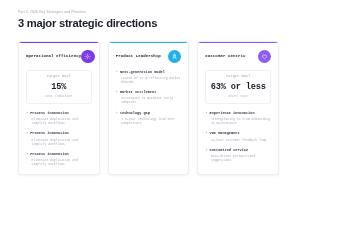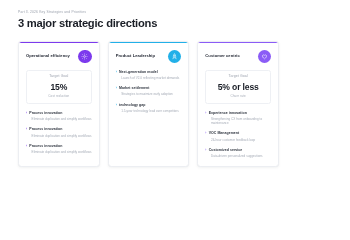--- a/index.html
+++ b/index.html
@@ -42,20 +42,21 @@
     line-height: 1;
     margin: 0 0 11px 0;
     white-space: nowrap;
   }
 
   
   .cards {
     display: flex;
     gap: 8px;
     align-items: stretch;
+    font-family: Liberation Mono, monospace;
   }
   .card {
     position: relative;
     width: 104px;
     background: #ffffff;
     border: 0.6px solid #eceef2;
     border-radius: 3.5px;
     box-shadow: 0 1px 3px rgba(24,28,40,0.055), 0 0 1px rgba(24,28,40,0.05);
     box-sizing: border-box;
     padding: 7px 7px 8px 7px;
@@ -252,21 +253,21 @@
       <div class="card-head">
         <div class="card-title">Customer centric</div>
         <div class="card-icon" style="background:#8b5cf6">
           <svg width="7" height="7" viewBox="0 0 24 24" fill="none" stroke="#ffffff" stroke-width="2" stroke-linejoin="round">
             <path d="M12 20s-7-4.6-7-9.3A3.9 3.9 0 0 1 12 8a3.9 3.9 0 0 1 7 2.7C19 15.4 12 20 12 20z"></path>
           </svg>
         </div>
       </div>
       <div class="goal">
         <div class="goal-label">Target Goal</div>
-        <div class="goal-value">5% or less</div>
+        <div class="goal-value">63% or less</div>
         <div class="goal-caption">Churn rate</div>
       </div>
       <div class="bullets">
         <div class="bullet">
           <div class="bullet-head">
             <span class="bullet-dot" style="color:#8b5cf6">›</span>
             <span class="bullet-title">Experience innovation</span>
           </div>
           <div class="bullet-desc">Strengthening CX from onboarding to maintenance</div>
         </div>

